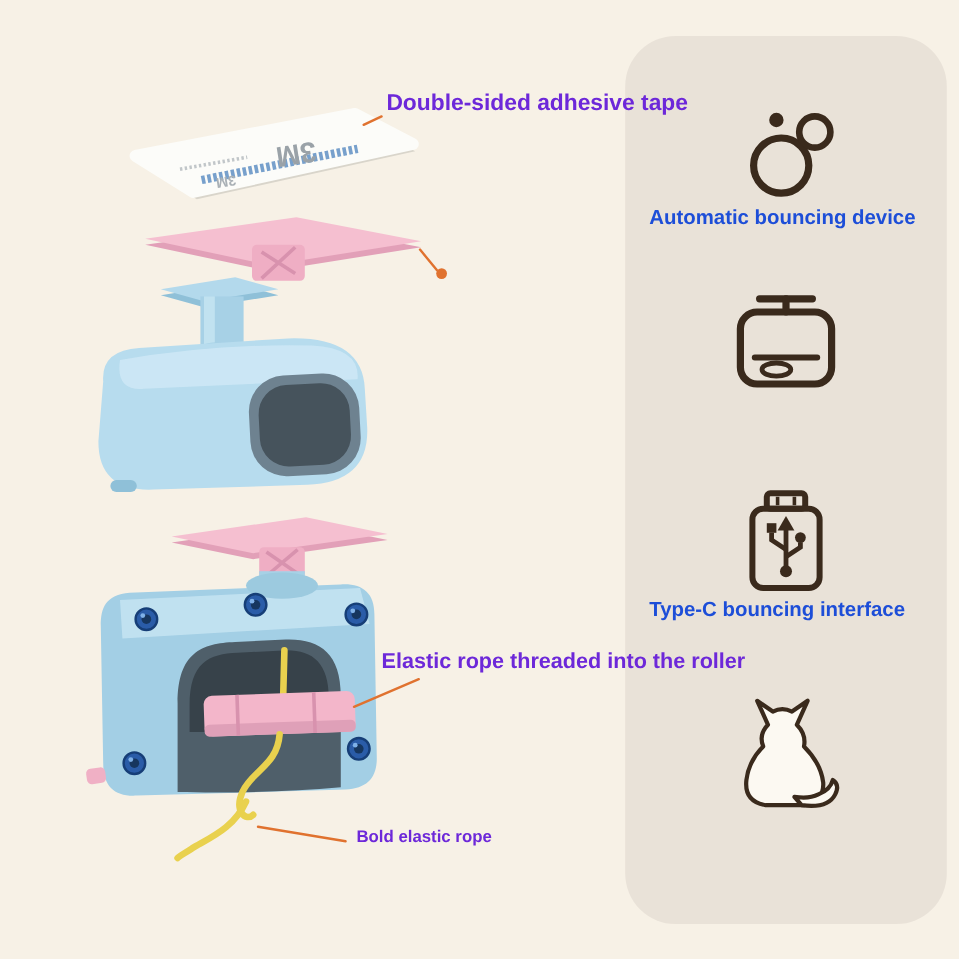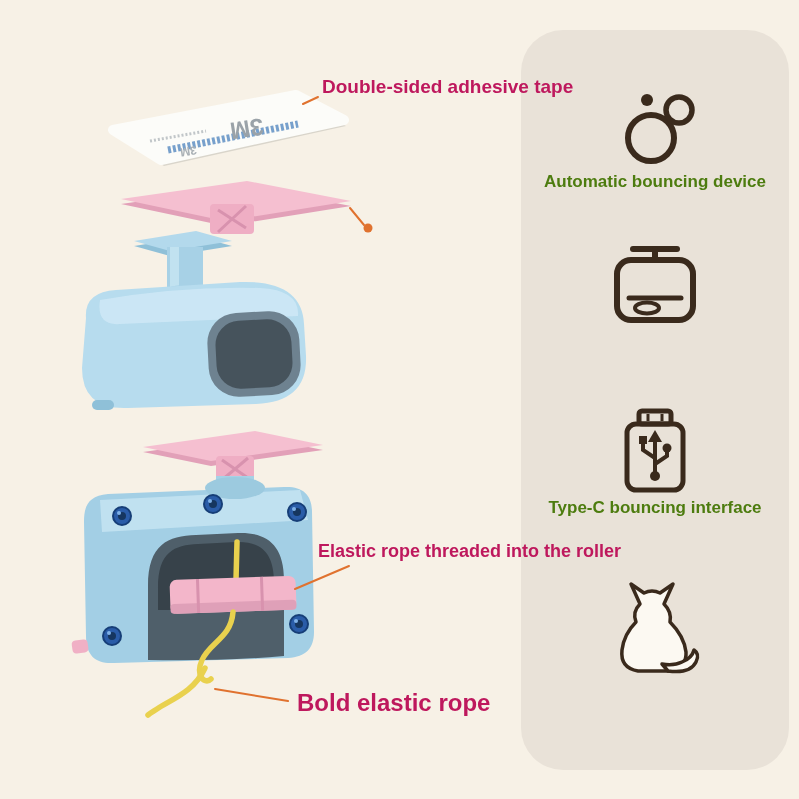--- a/index.html
+++ b/index.html
@@ -11,30 +11,30 @@
     overflow:hidden;
   }
   .stage{position:absolute;inset:0}
   .art{position:absolute;left:0;top:0;z-index:2}
   .panel{
     position:absolute;left:521px;top:30px;width:268px;height:740px;
     background:#e9e2d8;border-radius:42px;z-index:1;
   }
   .p-icon{position:absolute;left:50%;transform:translateX(-50%)}
   .p-label{
-    position:absolute;left:0;width:100%;text-align:center;
-    font-weight:bold;font-size:17px;color:#4d7c0f;white-space:nowrap;
+    position:absolute;left:0;width:100%;text-align:left;
+    font-weight:bold;font-size:17px;color:#1d4ed8;white-space:nowrap;padding-left:20px;
   }
   .lbl{
-    position:absolute;z-index:5;font-weight:bold;color:#be185d;white-space:nowrap;
+    position:absolute;z-index:5;font-weight:bold;color:#6d28d9;white-space:nowrap;
   }
   .tape-lbl{left:322px;top:76px;font-size:19px}
   .groove-lbl{left:377px;top:216px;font-size:19px}
   .roller-lbl{left:318px;top:541px;font-size:18px}
-  .rope1-lbl{left:297px;top:689px;font-size:24px}
+  .rope1-lbl{left:297px;top:689px;font-size:14px}
   .rope2-lbl{left:297px;top:709px;font-size:18px}
 </style>
 </head>
 <body>
 
 <div class="stage">
 
   <aside class="panel">
 
     <svg class="p-icon" style="top:58px" width="120" height="80" viewBox="0 0 120 80">

